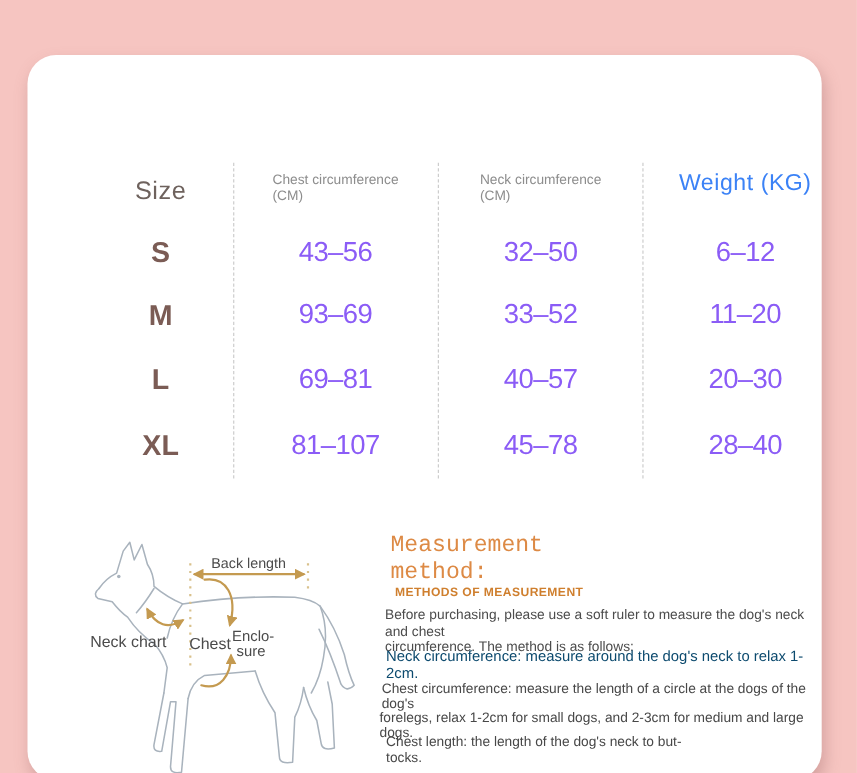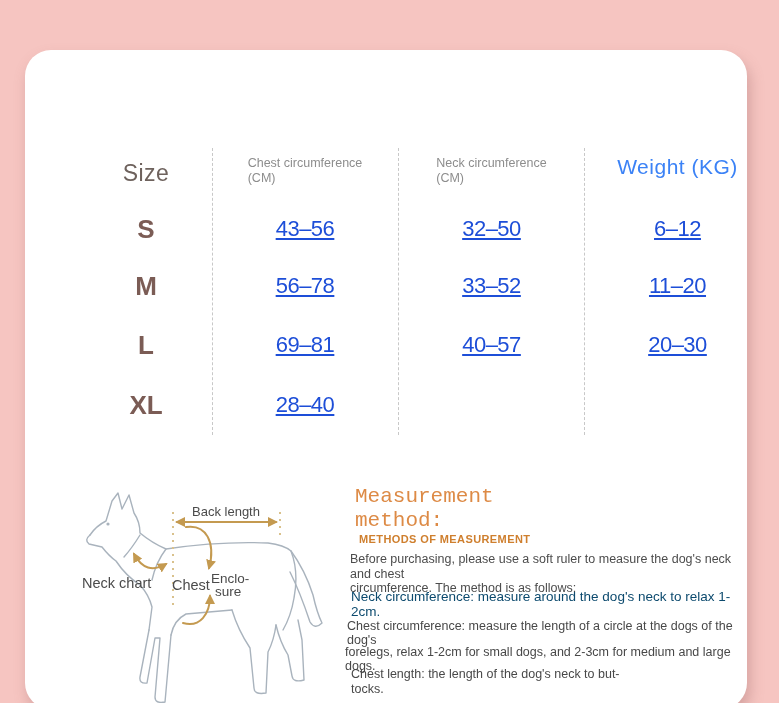--- a/index.html
+++ b/index.html
@@ -36,21 +36,21 @@
     font-size:12.5px; line-height:1.18; color:#8d8d8d;
   }
   .h-weight {
     align-items:flex-start; padding-top:10px;
     font-size:21px; color:#3b82f6; letter-spacing:0.5px;
   }
   .c-size {
     font-size:26px; font-weight:bold; color:#7b5c55;
   }
   .c-val {
-    font-size:22px; color:#1d4ed8; letter-spacing:-0.5px;text-decoration:underline;
+    font-size:25px; color:#8b5cf6; letter-spacing:-0.5px;
   }
   .sep {
     position:absolute; top:98px; height:287px; width:0;
     border-left:1.5px dashed #c8c8c8;
   }
   .sep1 { left:187px; } .sep2 { left:373px; } .sep3 { left:559px; }
 
   
   .diagram-svg { position:absolute; left:45px; top:430px; }
   .dog-line { fill:none; stroke:#a9b3bd; stroke-width:1.4; stroke-linecap:round; stroke-linejoin:round; }
@@ -94,30 +94,32 @@
         </div>
       </div>
       <div class="cell h-weight">Weight (KG)</div>
 
       <div class="cell c-size">S</div>
       <div class="cell c-val">43–56</div>
       <div class="cell c-val">32–50</div>
       <div class="cell c-val">6–12</div>
 
       <div class="cell c-size">M</div>
-      <div class="cell c-val">56–78</div>
+      <div class="cell c-val">93–69</div>
       <div class="cell c-val">33–52</div>
       <div class="cell c-val">11–20</div>
 
       <div class="cell c-size">L</div>
       <div class="cell c-val">69–81</div>
       <div class="cell c-val">40–57</div>
       <div class="cell c-val">20–30</div>
 
       <div class="cell c-size">XL</div>
+      <div class="cell c-val">81–107</div>
+      <div class="cell c-val">45–78</div>
       <div class="cell c-val">28–40</div>
     </div>
 
     <svg class="diagram-svg" width="272" height="246" viewBox="0 0 272 246">
       <defs>
         <marker id="arrTan" viewBox="0 0 10 10" refX="8" refY="5" markerWidth="5" markerHeight="5" orient="auto-start-reverse">
           <path d="M0,0 L10,5 L0,10 z" fill="#c49a50"></path>
         </marker>
       </defs>
 

